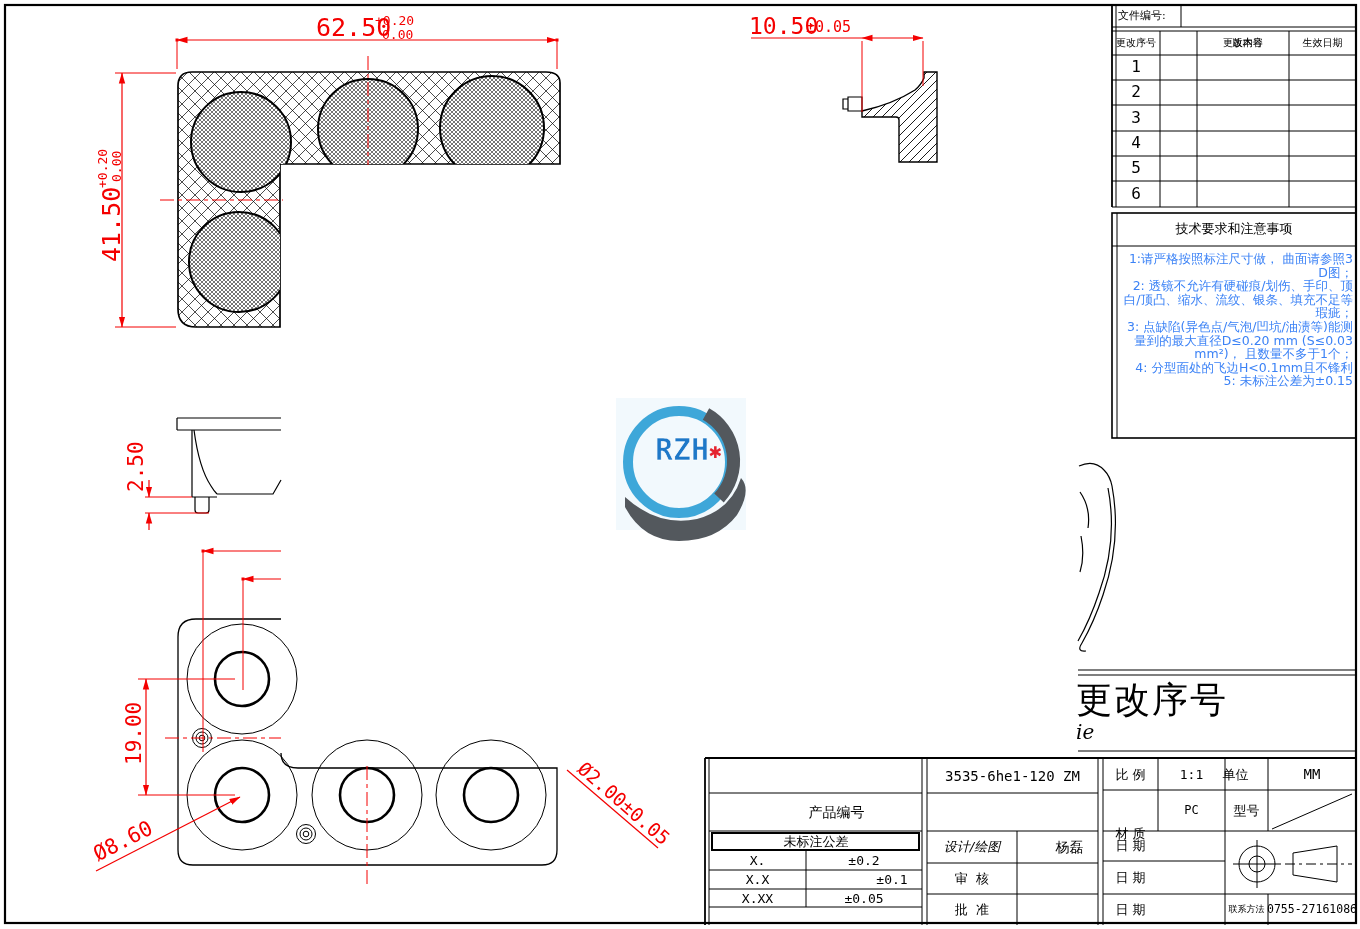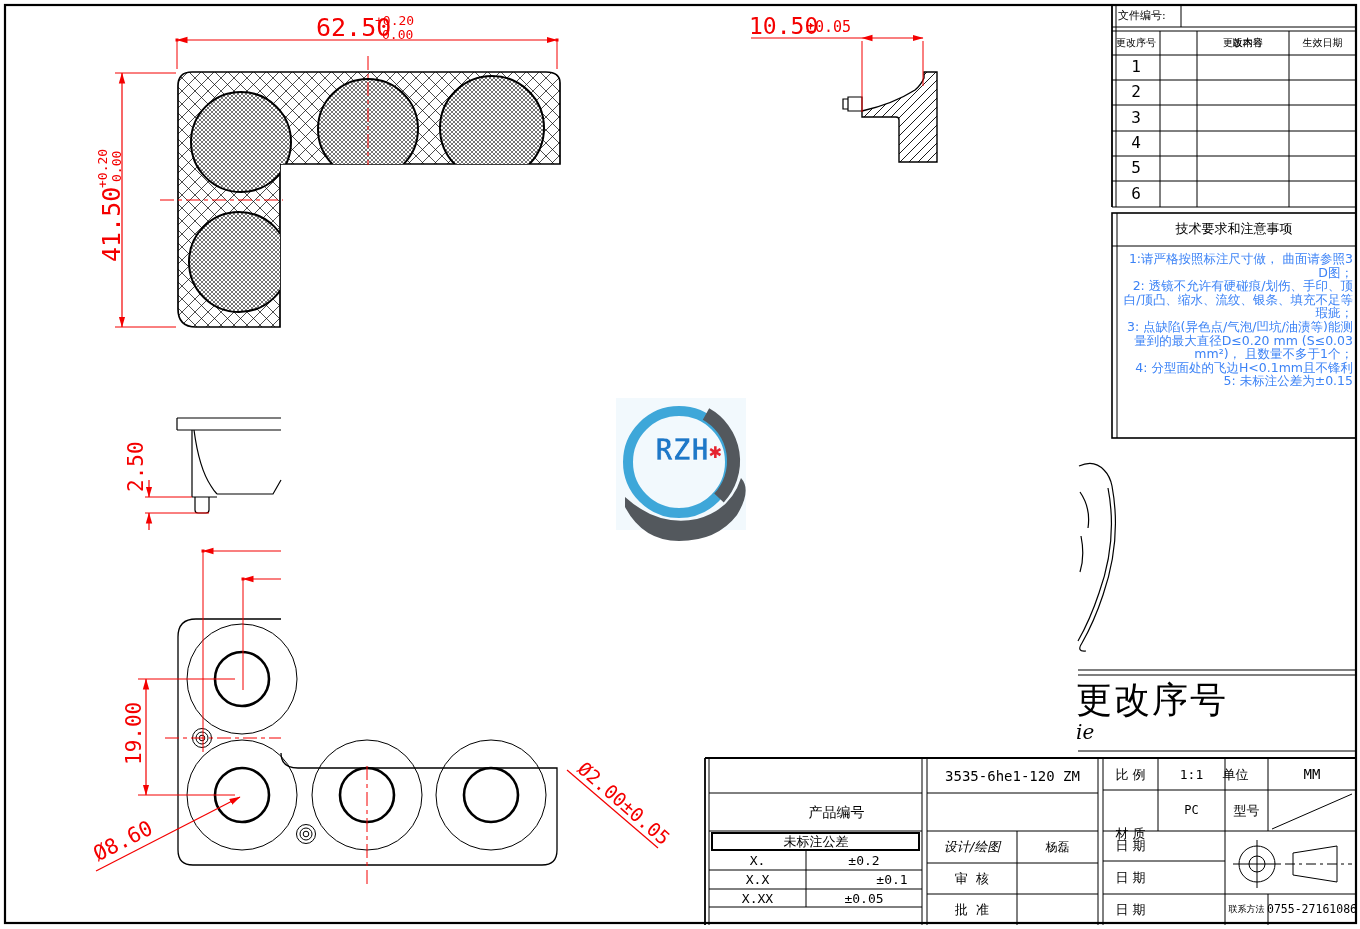--- a/index.html
+++ b/index.html
@@ -249,21 +249,21 @@
   <div class="cell" style="left:713px;top:833px;width:206px;height:17px;font-size:13px;">未标注公差</div>
   <div class="cell mono" style="left:709px;top:851px;width:97px;height:19px;font-size:13px;">X.</div>
   <div class="cell mono" style="left:806px;top:851px;width:116px;height:19px;font-size:13px;">±0.2</div>
   <div class="cell mono" style="left:709px;top:871px;width:97px;height:18px;font-size:13px;">X.X</div>
   <div class="cell mono" style="left:806px;top:871px;width:116px;height:18px;font-size:13px;padding-left:28px;">±0.1</div>
   <div class="cell mono" style="left:709px;top:890px;width:97px;height:17px;font-size:13px;">X.XX</div>
   <div class="cell mono" style="left:806px;top:890px;width:116px;height:17px;font-size:13px;">±0.05</div>
 
   <div class="cell mono" style="left:927px;top:759px;width:171px;height:34px;font-size:14px;">3535-6he1-120 ZM</div>
   <div class="cell" style="left:927px;top:831px;width:90px;height:32px;font-size:13px;font-style:italic;">设计/绘图</div>
-  <div class="cell" style="left:1017px;top:831px;width:81px;height:32px;font-size:12px;">杨磊</div>
+  <div class="cell" style="left:1017px;top:831px;width:81px;height:32px;font-size:14px;padding-left:12px;">杨磊</div>
   <div class="cell" style="left:927px;top:863px;width:90px;height:31px;font-size:13px;">审  核</div>
   <div class="cell" style="left:927px;top:894px;width:90px;height:31px;font-size:13px;">批  准</div>
 
   <div class="cell" style="left:1103px;top:759px;width:55px;height:31px;font-size:13px;">比 例</div>
   <div class="cell mono" style="left:1158px;top:759px;width:67px;height:31px;font-size:13px;text-align:center;">1:1</div>
   <div class="cell" style="left:1225px;top:759px;width:21px;height:31px;font-size:13px;text-align:center;">单位</div>
   <div class="cell mono" style="left:1268px;top:759px;width:88px;height:31px;font-size:14px;">MM</div>
   <div class="cell" style="left:1103px;top:790px;width:55px;height:41px;font-size:13px;margin-top:23px;">材 质</div>
   <div class="cell mono" style="left:1158px;top:790px;width:67px;height:41px;font-size:12px;">PC</div>
   <div class="cell" style="left:1225px;top:790px;width:43px;height:41px;font-size:13px;">型号</div>

